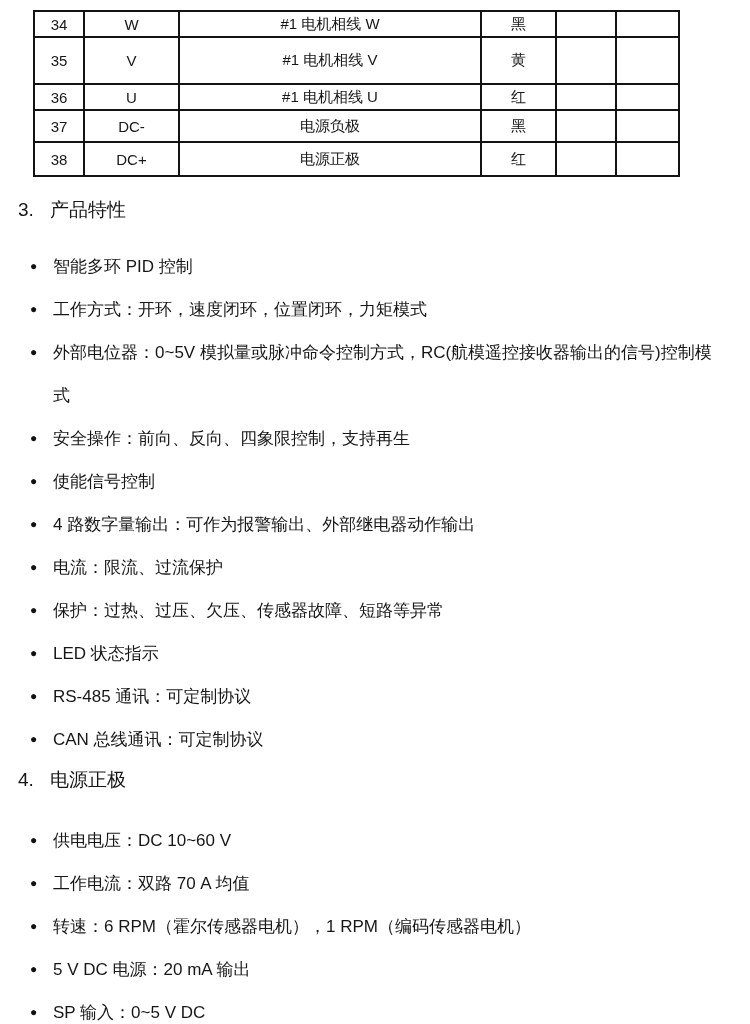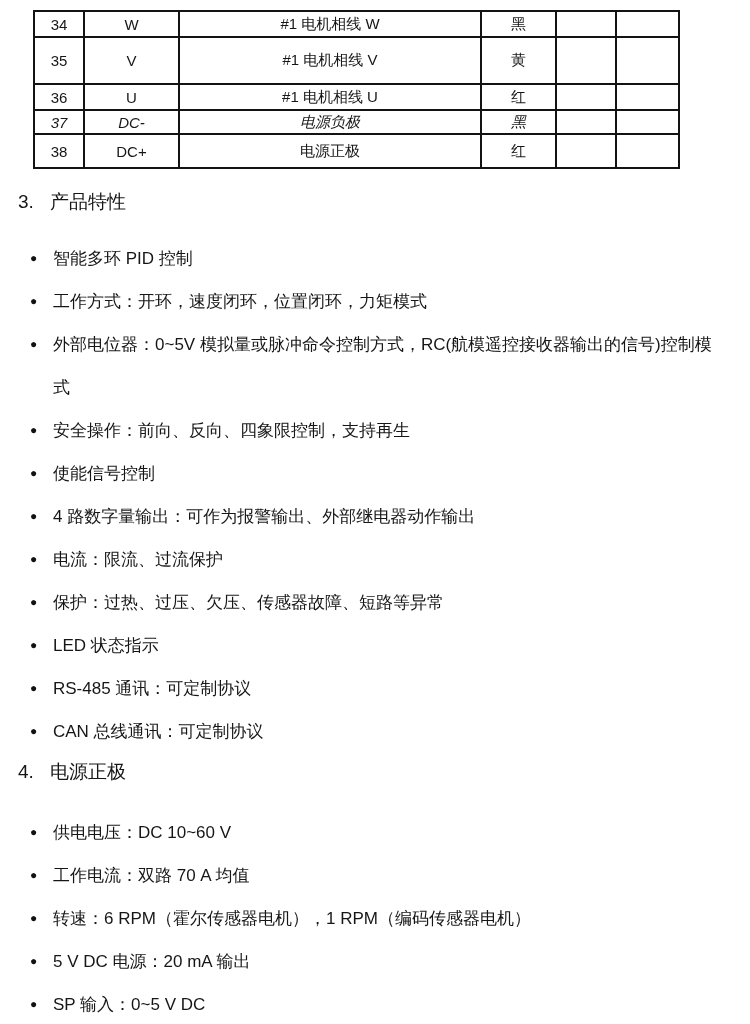--- a/index.html
+++ b/index.html
@@ -15,21 +15,21 @@
     border-collapse:collapse; table-layout:fixed;
     margin:10px 0 0 33px;
   }
   .wiring-table td {
     border:2px solid #131313; text-align:center; vertical-align:middle;
     font-size:15px; padding:0; color:#161616;
   }
   .wiring-table tr.r0 { height:26px;padding-left:12px; }
   .wiring-table tr.r1 { height:47px; }
   .wiring-table tr.r2 { height:26px; }
-  .wiring-table tr.r3 { height:24px;font-style:italic; }
+  .wiring-table tr.r3 { height:32px; }
   .wiring-table tr.r4 { height:34px;margin-top:44px; }
 
   
   .sec-heading {
     display:flex; margin:20px 0 0 18px;
     font-size:19px; font-weight:400; line-height:26px; color:#161616;
   }
   .sec-heading.second { margin-top:6px; }
   .sec-num { flex:0 0 32px; }
 

